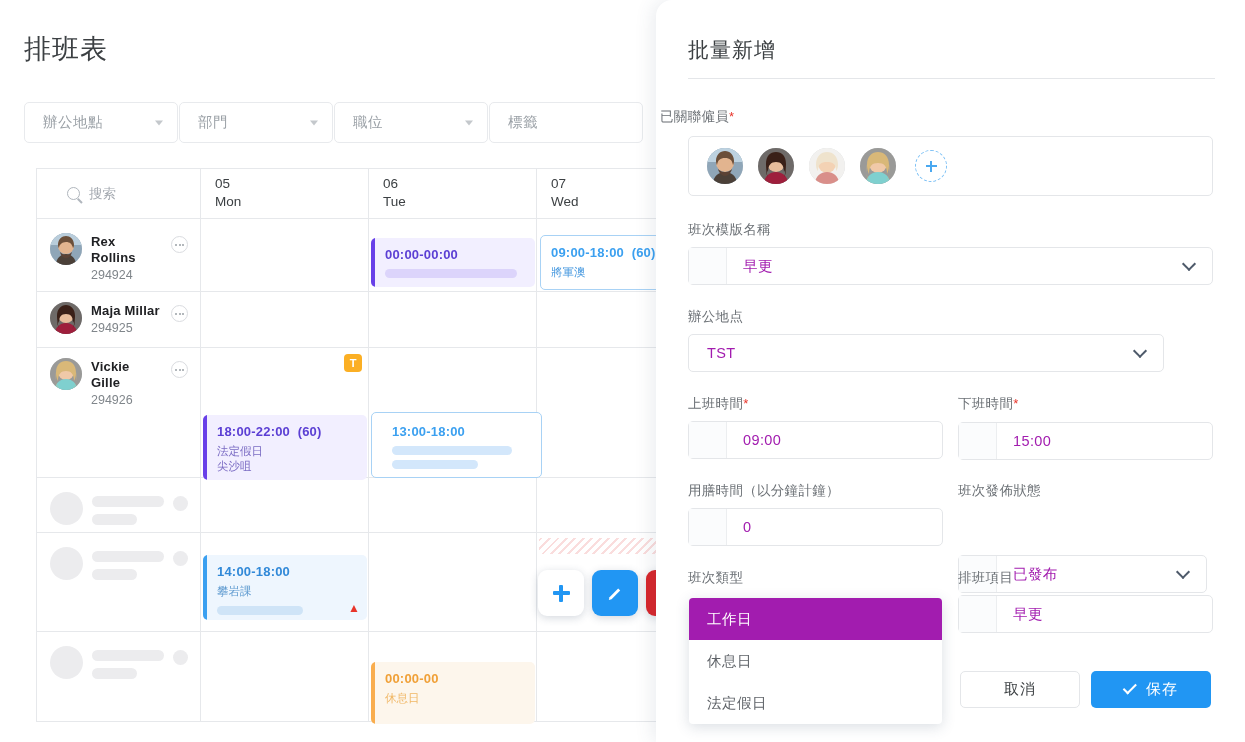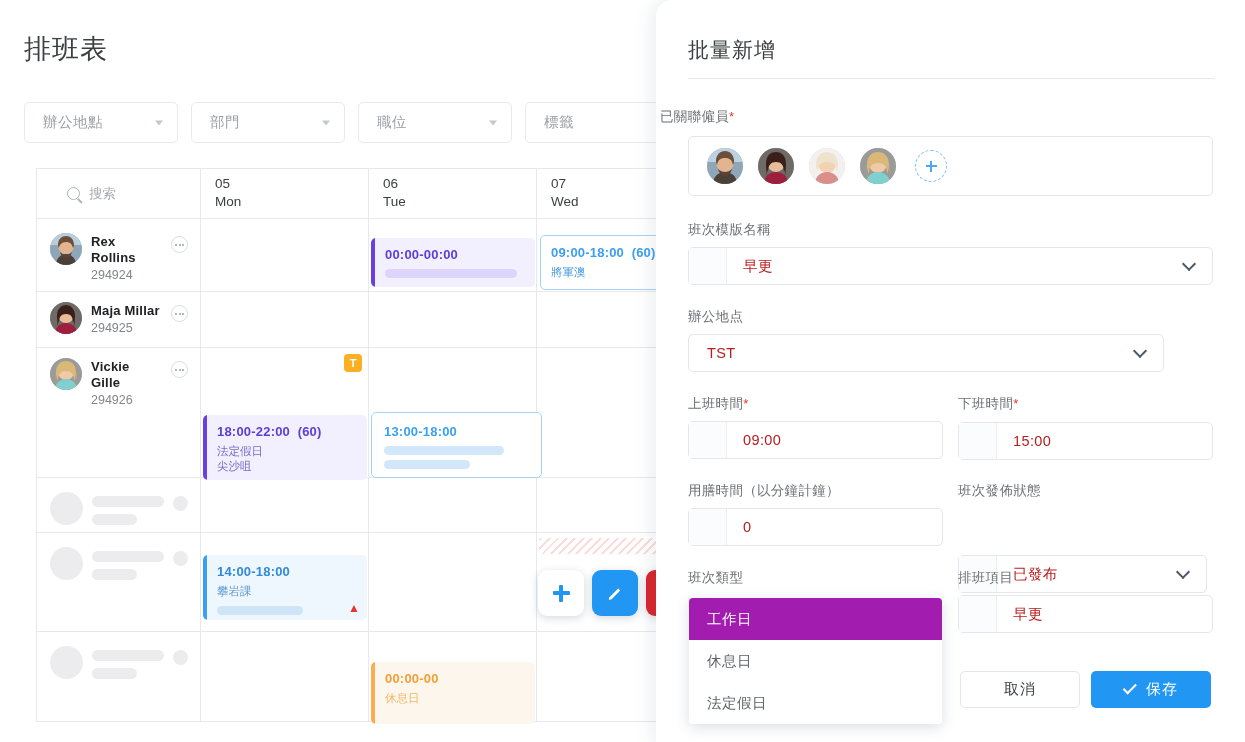--- a/index.html
+++ b/index.html
@@ -31,21 +31,21 @@
   .page-title {
     position: absolute;
     left: 24px; top: 31px;
     font-size: 27px;
     color: #3c4043;
     letter-spacing: 1px;
     font-weight: 400;
   }
 
   
-  .filter-bar { position: absolute; left: 24px; top: 102px; display: flex; gap: 13px; }
+  .filter-bar { position: absolute; left: 24px; top: 102px; display: flex; gap: 1px; }
   .filter {
     width: 154px; height: 41px;
     border: 1px solid #e8eaed;
     border-radius: 5px;
     background: #fff;
     display: flex; align-items: center;
     padding: 0 12px 0 18px;
     position: relative;
   }
   .filter .ftext { font-size: 14.5px; color: #9aa0a6; letter-spacing: .5px; }
@@ -208,21 +208,21 @@
   .add-av .p::before, .add-av .p::after { content: ""; position: absolute; background: #4aa8f0; }
   .add-av .p::before { left: 0; top: 4.5px; width: 11px; height: 2px; }
   .add-av .p::after { top: 0; left: 4.5px; height: 11px; width: 2px; }
 
   .inp {
     border: 1px solid #e4e6e9; border-radius: 5px;
     background: #fff; display: flex; align-items: center;
     position: relative;
   }
   .inp .prefix { width: 38px; align-self: stretch; border-right: 1px solid #eceef0; background: #fbfcfd; flex: none; }
-  .inp .val { font-size: 14.5px; color: #b91c1c; padding-left: 16px; letter-spacing: .4px; }
+  .inp .val { font-size: 14.5px; color: #a21caf; padding-left: 16px; letter-spacing: .4px; }
   .inp.plain .val { padding-left: 18px; }
   .chev {
     position: absolute; right: 18px; top: 50%; width: 10px; height: 10px;
     border-right: 2px solid #4e5a6a; border-bottom: 2px solid #4e5a6a;
     transform: translateY(-70%) rotate(45deg);
   }
 
   .dropdown-open {
     position: absolute;
     background: #fff;
@@ -392,21 +392,21 @@
           <div class="card purple" style="left:2px; top:67px; width:164px; height:65px;">
             <div class="bar"></div>
             <div class="inner">
               <div class="c-time"><span>18:00-22:00</span> &nbsp;<span>(60)</span></div>
               <div class="c-sub">法定假日</div>
               <div class="c-sub" style="margin-top:0;">尖沙咀</div>
             </div>
           </div>
         </div>
         <div class="col-day">
-          <div class="card blue-outline" style="left:2px; top:64px; width:171px; height:66px;">
+          <div class="card blue-outline" style="left:2px; top:64px; width:171px; height:66px;padding-left:8px;">
             <div class="inner" style="padding-left:12px;padding-top:11px;">
               <div class="c-time">13:00-18:00</div>
               <div class="c-ph" style="width:120px;"></div>
               <div class="c-ph" style="width:86px; margin-top:5px;"></div>
             </div>
           </div>
         </div>
         <div class="col-day"></div>
       </div>
 

